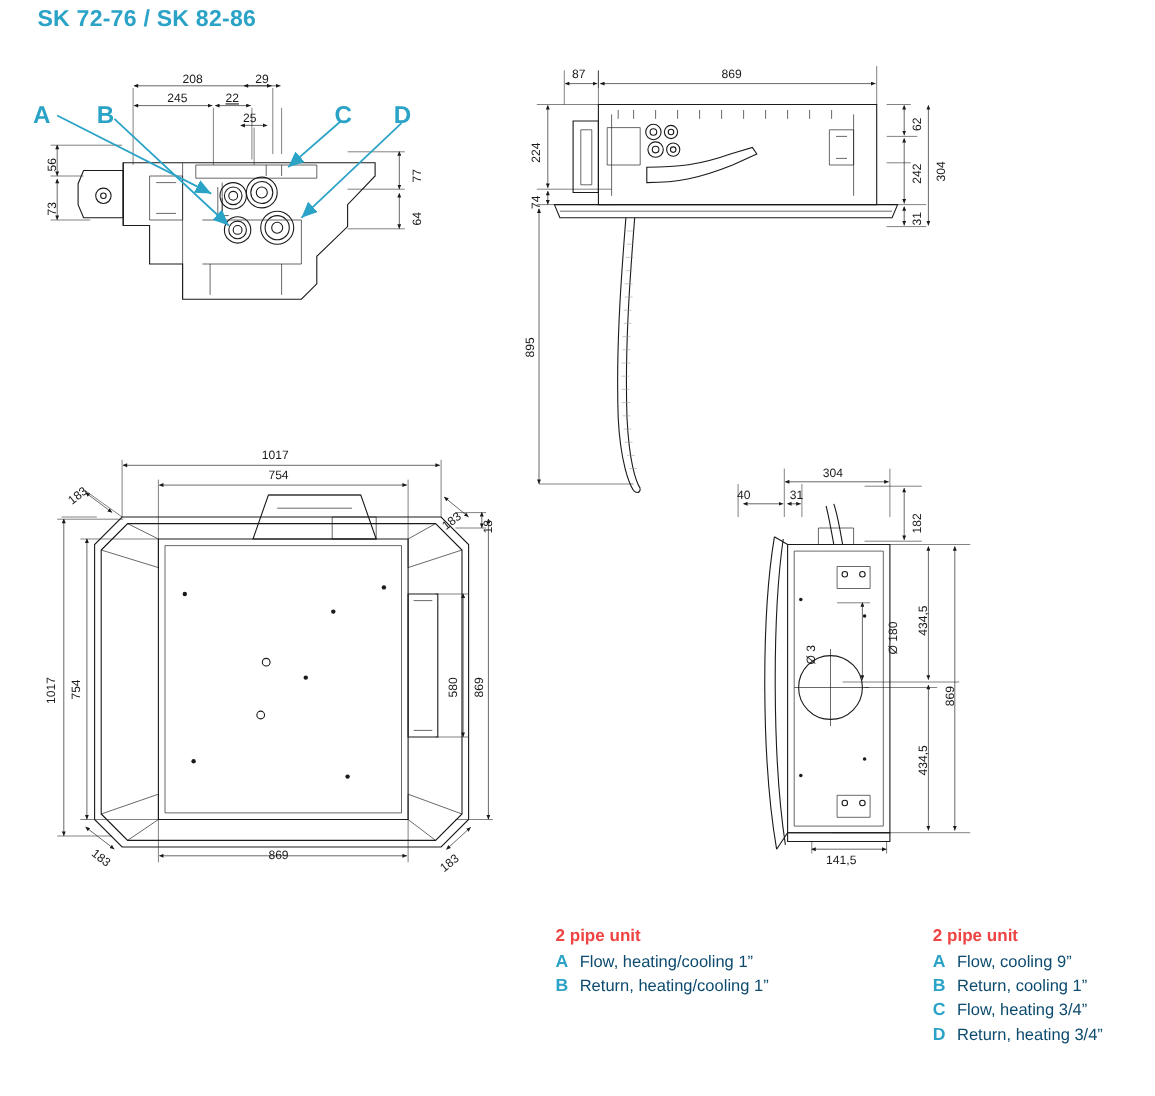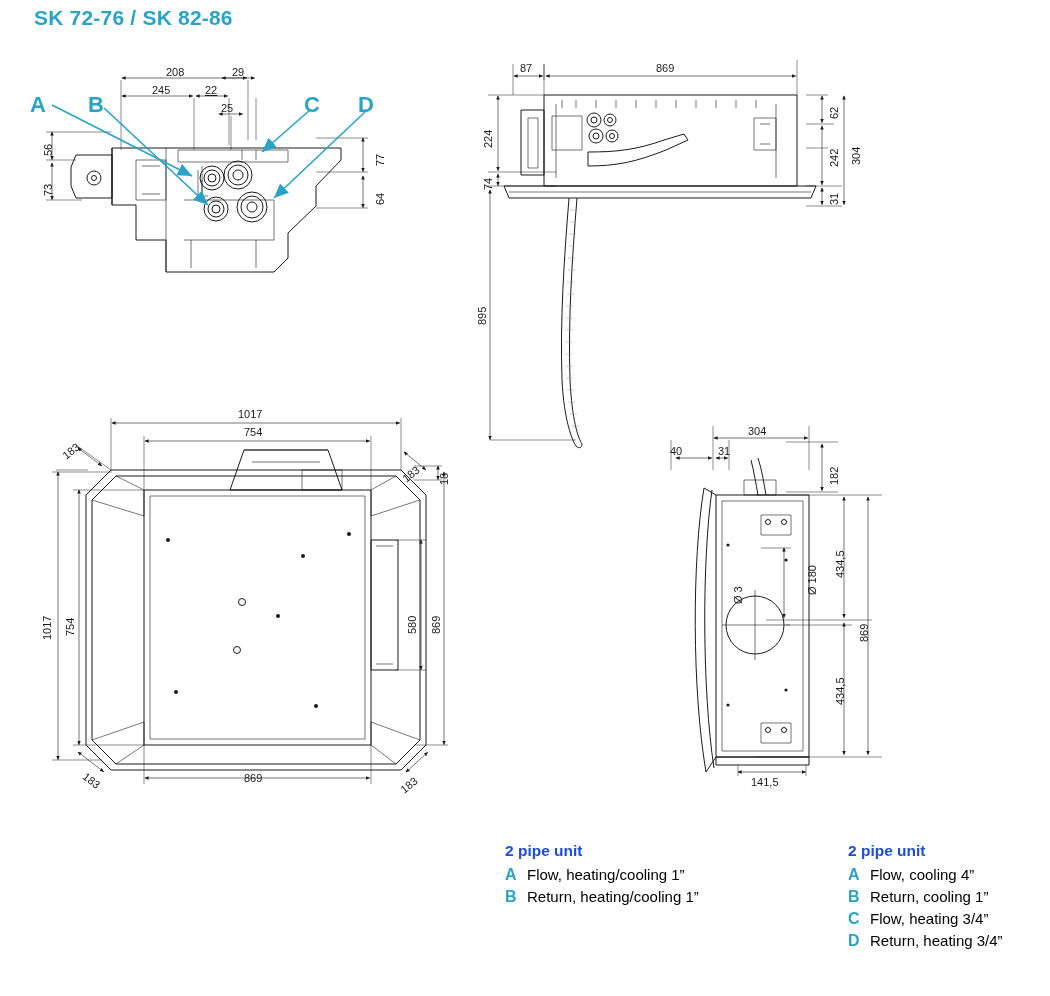--- a/index.html
+++ b/index.html
@@ -55,37 +55,37 @@
     transform: rotate(-90deg);
   }
   
   .legend {
     position: absolute;
     font-size: 15px;
   }
   .legend .lg-head {
     font-weight: bold;
     font-size: 15.5px;
-    color: #1d4ed8;
+    color: #ef4444;
     margin-bottom: 6px;
   }
   .legend .lg-row {
     display: flex;
     align-items: baseline;
     margin-bottom: 4px;
   }
   .legend .lg-key {
     color: #2aa3c7;
     font-weight: bold;
     width: 22px;
     flex: 0 0 22px;
     font-size: 16px;
   }
   .legend .lg-txt {
-    color: #000000;
+    color: #0c4a6e;
     font-size: 15px;
   }
 </style>
 </head>
 <body>
 
 <div class="page">
 
   <div id="title">SK 72-76 / SK 82-86</div>
 
@@ -362,21 +362,21 @@
     <div class="lg-row">
       <span class="lg-key">B</span>
       <span class="lg-txt">Return, heating/cooling 1”</span>
     </div>
   </div>
 
   <div class="legend" style="left:832px; top:842px;">
     <div class="lg-head">2 pipe unit</div>
     <div class="lg-row">
       <span class="lg-key">A</span>
-      <span class="lg-txt">Flow, cooling  4”</span>
+      <span class="lg-txt">Flow, cooling  9”</span>
     </div>
     <div class="lg-row">
       <span class="lg-key">B</span>
       <span class="lg-txt">Return, cooling  1”</span>
     </div>
     <div class="lg-row">
       <span class="lg-key">C</span>
       <span class="lg-txt">Flow, heating 3/4”</span>
     </div>
     <div class="lg-row">

